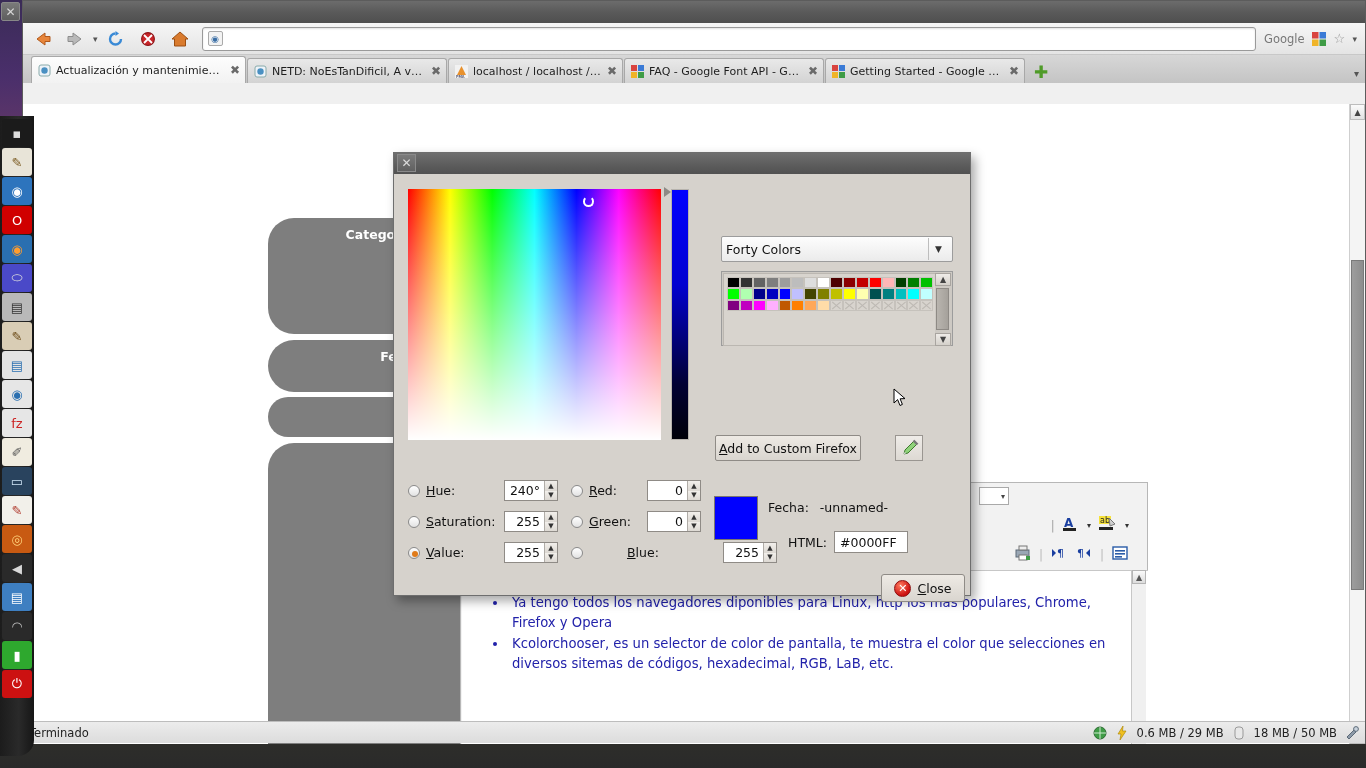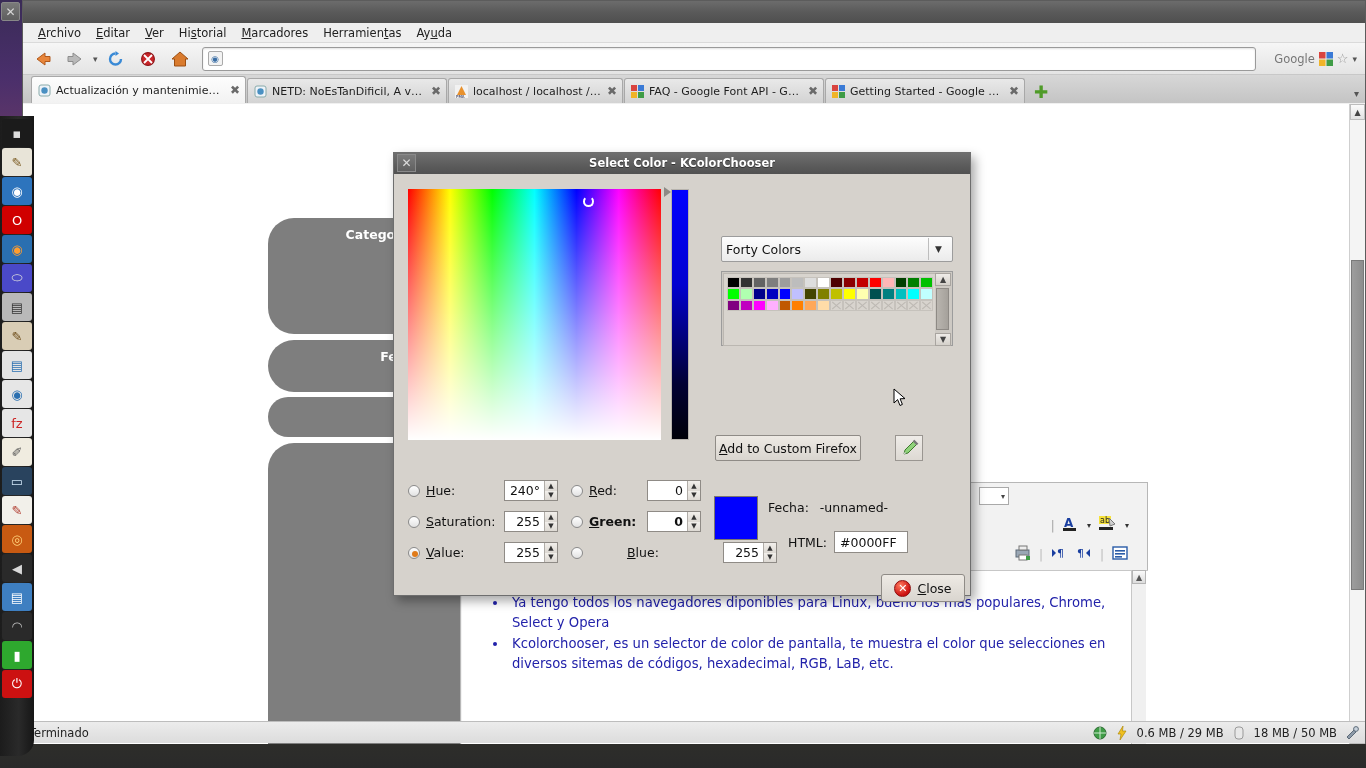--- a/index.html
+++ b/index.html
@@ -70,21 +70,21 @@
     box-shadow:inset 0 1px 2px rgba(0,0,0,.12);
   }
   #url-favicon{
     width:15px;height:15px;border:1px solid #aaa;border-radius:2px;background:#f3f3f3;
     display:flex;align-items:center;justify-content:center;font-size:9px;color:#3a6ea5;
   }
   #url-text{font-size:11.5px;color:#999;white-space:nowrap;overflow:hidden;}
   #url-text b{color:#111;font-weight:bold;}
   #url-text .pre{color:#999;}
   #searchbox{
-    width:95px;height:24px;display:flex;align-items:center;justify-content:flex-end;
+    width:95px;height:24px;display:flex;align-items:center;justify-content:space-between;
     gap:4px;font-size:11.5px;color:#777;padding-right:2px;
   }
   #tabbar{
     height:28px;background:linear-gradient(180deg,#d7d7d7,#c4c4c4);
     display:flex;align-items:flex-end;padding-left:8px;position:relative;
   }
   .tab{
     height:25px;min-width:90px;max-width:215px;
     background:linear-gradient(180deg,#e9e9e9,#d3d3d3);
     border:1px solid #a8a8a8;border-bottom:none;border-radius:3px 3px 0 0;
@@ -280,21 +280,21 @@
   .spin .val{flex:1;text-align:right;padding-right:4px;font-size:12.5px;color:#111;}
   .spin .btns{width:13px;height:19px;display:flex;flex-direction:column;
               border-left:1px solid #b0aca7;}
   .spin .btns div{flex:1;display:flex;align-items:center;justify-content:center;
               font-size:7px;color:#333;background:linear-gradient(180deg,#f2efeb,#ddd9d3);}
 
   #r-hue{left:14px;top:306px;}
   #r-sat{left:14px;top:337px;}
   #r-val{left:14px;top:368px;}
   #r-red{left:177px;top:306px;}
-  #r-green{left:177px;top:337px;font-weight:bold;}
+  #r-green{left:177px;top:337px;}
   #r-blue{left:177px;top:368px;gap:44px;}
   #r-red .flabel,#r-green .flabel,#r-blue .flabel{width:52px;}
 
   #preview-swatch{
     position:absolute;left:320px;top:322px;width:44px;height:44px;
     background:#0000FF;border:1px solid #7b7770;
   }
   #name-row{position:absolute;left:374px;top:326px;font-size:12.5px;color:#111;}
   #html-row{position:absolute;left:394px;top:357px;display:flex;align-items:center;gap:7px;font-size:12.5px;color:#111;}
   #html-input{
@@ -348,29 +348,20 @@
     <div class="dock-icon" style="background: rgb(46, 168, 46); color: rgb(255, 255, 255);">▮</div>
     <div class="dock-icon" style="background: rgb(204, 17, 17); color: rgb(255, 255, 255);">⏻</div>
   </div>
 
 <div id="ff-window">
 
   <div id="titlebar">
     <div class="win-btn" id="btn-close-win">✕</div>
   </div>
 
-  <div id="menubar">
-      <div class="menu-item"><u>A</u>rchivo</div>
-      <div class="menu-item"><u>E</u>ditar</div>
-      <div class="menu-item"><u>V</u>er</div>
-      <div class="menu-item">Hi<u>s</u>torial</div>
-      <div class="menu-item"><u>M</u>arcadores</div>
-      <div class="menu-item">Herramien<u>t</u>as</div>
-      <div class="menu-item">Ay<u>u</u>da</div>
-    </div>
 
   <div id="navbar">
     <div class="navbtn">
       <svg width="20" height="18" viewBox="0 0 20 18">
           <path d="M12 3 L4 9 L12 15 L12 11.5 L17 11.5 L17 6.5 L12 6.5 Z" fill="#e8853a" stroke="#b0591c" stroke-width="1"></path>
         </svg>
     </div>
     <div class="navbtn">
       <svg width="20" height="18" viewBox="0 0 20 18">
           <path d="M8 3 L16 9 L8 15 L8 11.5 L3 11.5 L3 6.5 L8 6.5 Z" fill="#b9b9b9" stroke="#8d8d8d" stroke-width="1"></path>
@@ -540,21 +531,21 @@
                   <rect x="4" y="8" width="10" height="1.6" fill="#2a5ca8"></rect>
                   <rect x="4" y="11" width="7" height="1.6" fill="#2a5ca8"></rect>
                 </svg>
             </span>
           </div>
         </div>
 
         <div id="editor-body" style="color: rgb(34, 34, 170);">
           <div class="cut-line">sudo apt-get update &amp;&amp; sudo apt-get install jdownloader</div>
           <ul>
-            <li>Ya tengo todos los navegadores diponibles para Linux, bueno los más populares, Chrome, Select y Opera</li>
+            <li>Ya tengo todos los navegadores diponibles para Linux, http los más populares, Chrome, Firefox y Opera</li>
             <li>Kcolorchooser, es un selector de color de pantalla, te muestra el color que selecciones en diversos sitemas de códigos, hexadecimal, RGB, LaB, etc.</li>
           </ul>
         </div>
 
         <div id="ed-scroll">
           <div class="arr">▲</div>
           <div style="height:197px;"></div>
 
         </div>
 
@@ -596,21 +587,20 @@
             <circle cx="11" cy="3" r="2.4" fill="#c9d3dd" stroke="#5c6a78"></circle>
           </svg>
       </span>
     </div>
   </div>
 </div>
 
 <div id="dialog">
   <div id="dlg-title">
     <div id="dlg-close">✕</div>
-    <div class="t">Select Color - KColorChooser</div>
   </div>
 
   <div id="dlg-body">
 
     <div id="sv-box">
       <div id="sv-cursor"></div>
     </div>
     <div id="v-marker"></div>
     <div id="v-strip"></div>
 

